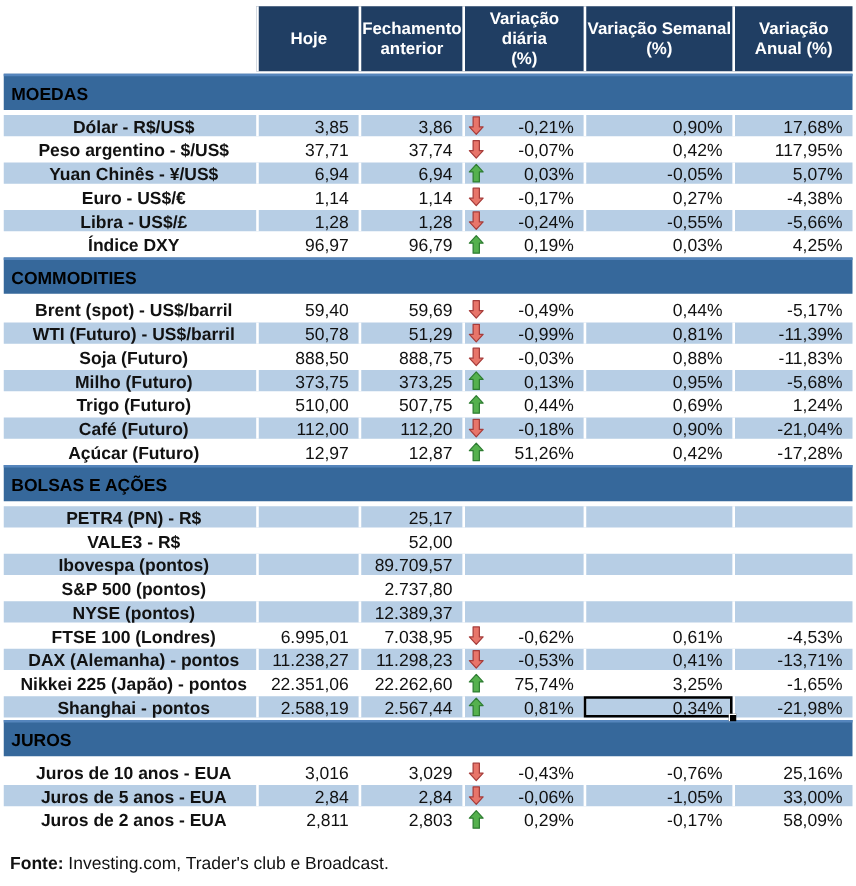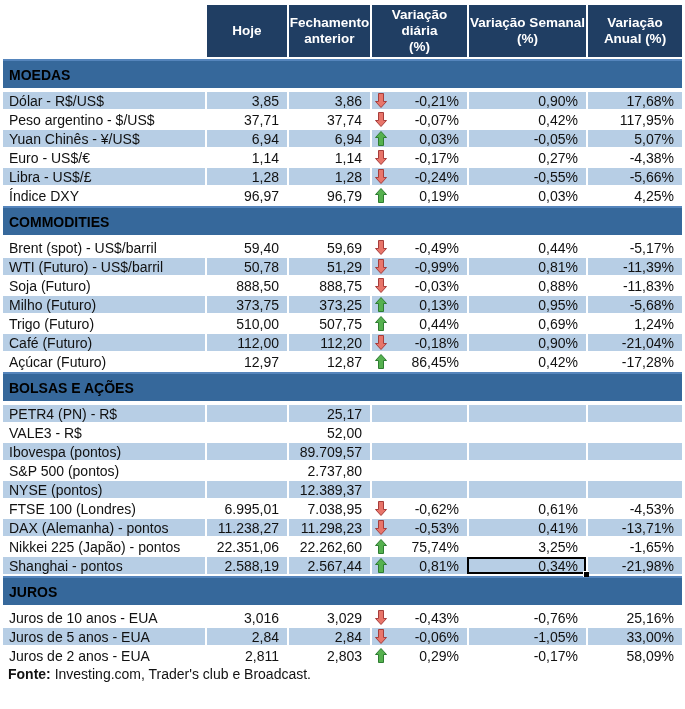--- a/index.html
+++ b/index.html
@@ -12,28 +12,28 @@
          white-space:pre-line;border-left:2px solid #fff;box-sizing:border-box;}
   .corner{background:transparent;border-left:none;}
   .section-band{height:29px;margin:2px 0 4px 0;background:#36689B;border-top:2px solid #5585BC;
                 box-sizing:border-box;color:#000000;font-weight:bold;font-size:14px;
                 display:flex;align-items:center;padding-left:6px;}
   .row{height:17px;margin-bottom:2px;}
   .cell{box-sizing:border-box;border-left:2px solid #fff;display:flex;align-items:center;
         font-size:14px;position:relative;overflow:visible;}
   .cell:first-child{border-left:none;}
   .row.shaded .cell{background:#B7CEE5;}
-  .label{padding-left:6px;justify-content:flex-start;white-space:nowrap;}
+  .label{padding-left:6px;justify-content:center;white-space:nowrap;font-weight:bold;}
   .num{justify-content:flex-end;padding-right:8px;}
   .arrow{position:absolute;left:2px;top:50%;transform:translateY(-50%);width:14px;height:17px;
          display:flex;align-items:center;}
   .selected{outline:2px solid #000;outline-offset:-2px;z-index:2;}
   .selected::after{content:"";position:absolute;right:-3px;bottom:-3px;width:5px;height:5px;
                    background:#000;border-left:1px solid #fff;border-top:1px solid #fff;z-index:3;}
-  .footer{margin-top:2px;padding-left:5px;font-size:14px;color:#111;}
+  .footer{margin-top:18px;padding-left:5px;font-size:14px;color:#111;}
   .footer .bold{font-weight:bold;}
 </style>
 </head>
 <body>
 
 <div class="sheet">
 
   <div class="grid header-row">
     <div class="hcell corner"></div>
     <div class="hcell">Hoje</div>
@@ -359,21 +359,21 @@
         </div>
         <div class="cell num">
           <span>12,87</span>
         </div>
         <div class="cell num">
           <span class="arrow">
             <svg width="14" height="16" viewBox="0 0 13 16">
               <path d="M6.5 1 L12 7 H9 v8 H4 V7 H1 Z" fill="#55B14E" stroke="#2E7D32" stroke-width="1" stroke-linejoin="round"></path>
             </svg>
           </span>
-          <span>86,45%</span>
+          <span>51,26%</span>
         </div>
         <div class="cell num">
           <span>0,42%</span>
         </div>
         <div class="cell num">
           <span>-17,28%</span>
         </div>
       </div>
       <div class="section-band">BOLSAS E AÇÕES</div>
       <div class="grid row shaded">

